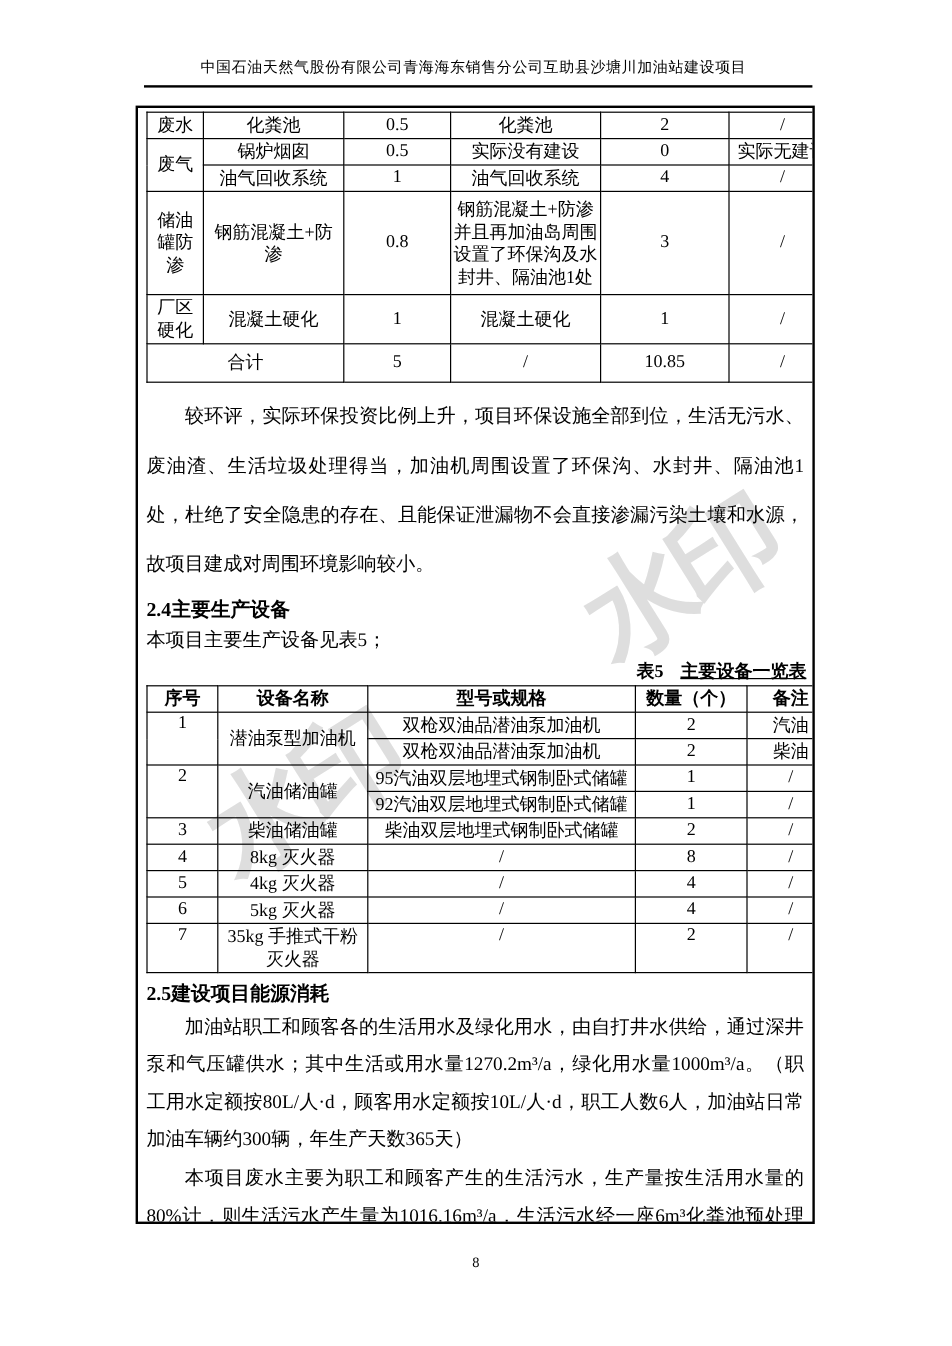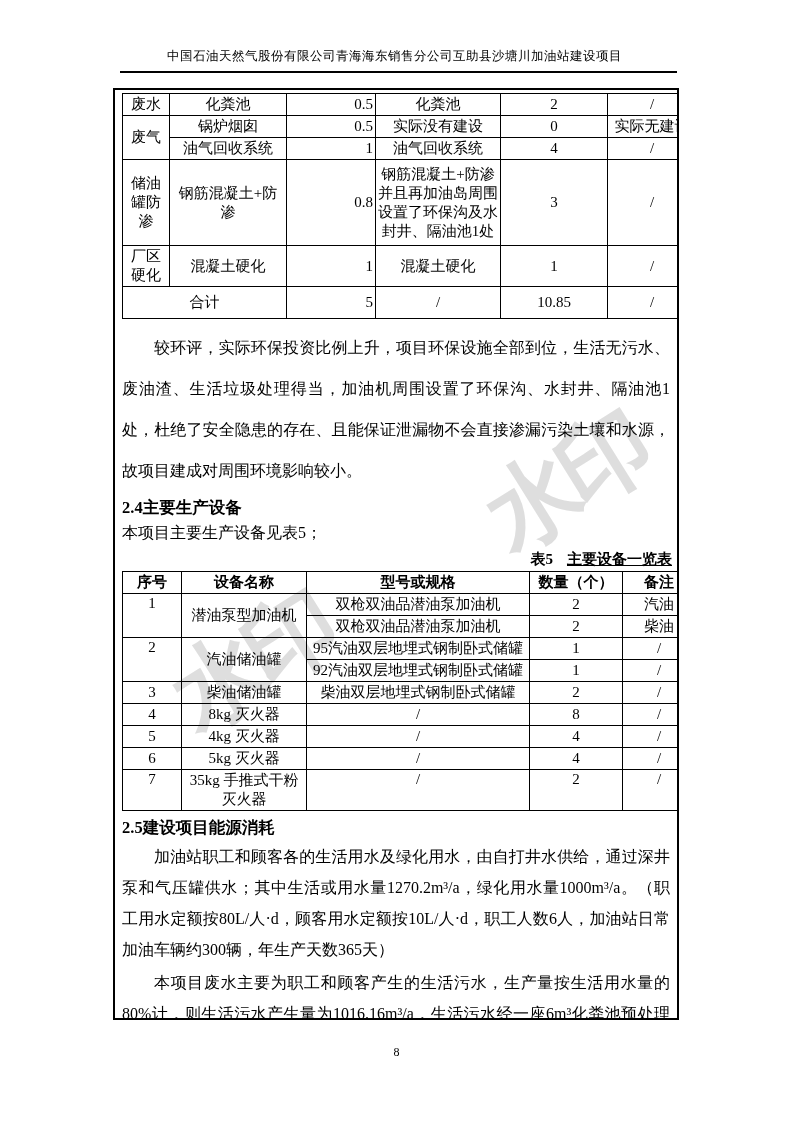--- a/index.html
+++ b/index.html
@@ -38,21 +38,21 @@
     position:absolute;left:113px;top:88px;width:566px;height:932px;
     border:2px solid #000;box-sizing:border-box;
     padding:0 5px;z-index:1;overflow:hidden;
   }
   table{border-collapse:collapse;table-layout:fixed;}
   td,th{border:1.5px solid #000;text-align:center;vertical-align:middle;
         padding:1px 2px;overflow:hidden;}
   .t1{width:550px;margin:3px 0 0 2px;font-size:15px;}
   .t1 .c0{width:42px;}
   .t1 .c1{width:112px;}
-  .t1 .c2{width:84px;text-align:right;}
+  .t1 .c2{width:84px;}
   .t1 .c3{width:120px;}
   .t1 .c4{width:102px;}
   .t1 .c5{width:84px;}
   .t1 tr.h22{height:22px;}
   .t1 tr.h86{height:86px;}
   .t1 tr.h36{height:36px;}
   .t1 tr.h32{height:32px;}
   .para{
     font-size:16px;text-align:justify;text-indent:32px;
     margin:0;padding:0 2px;

